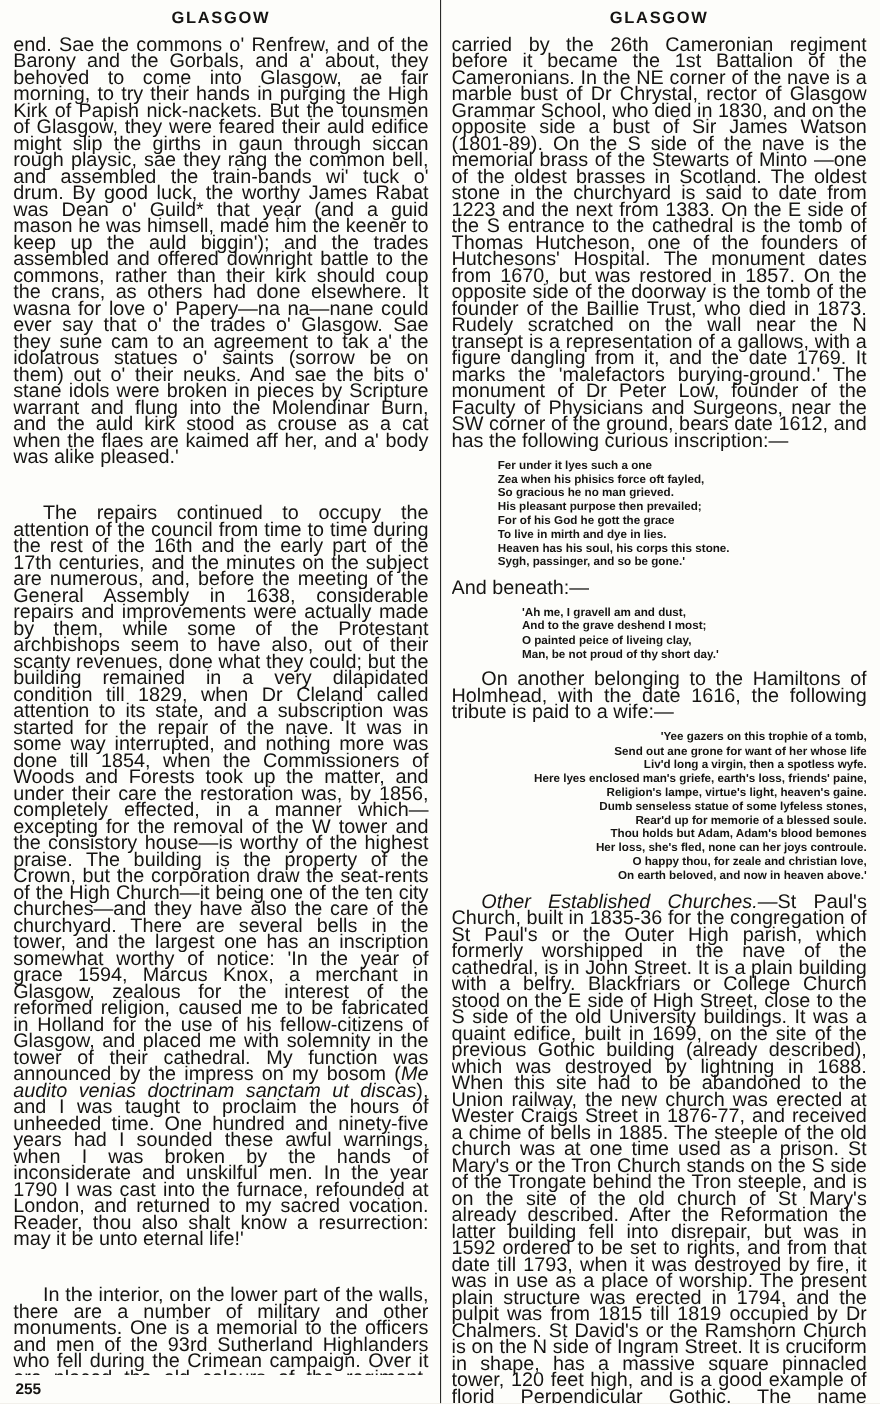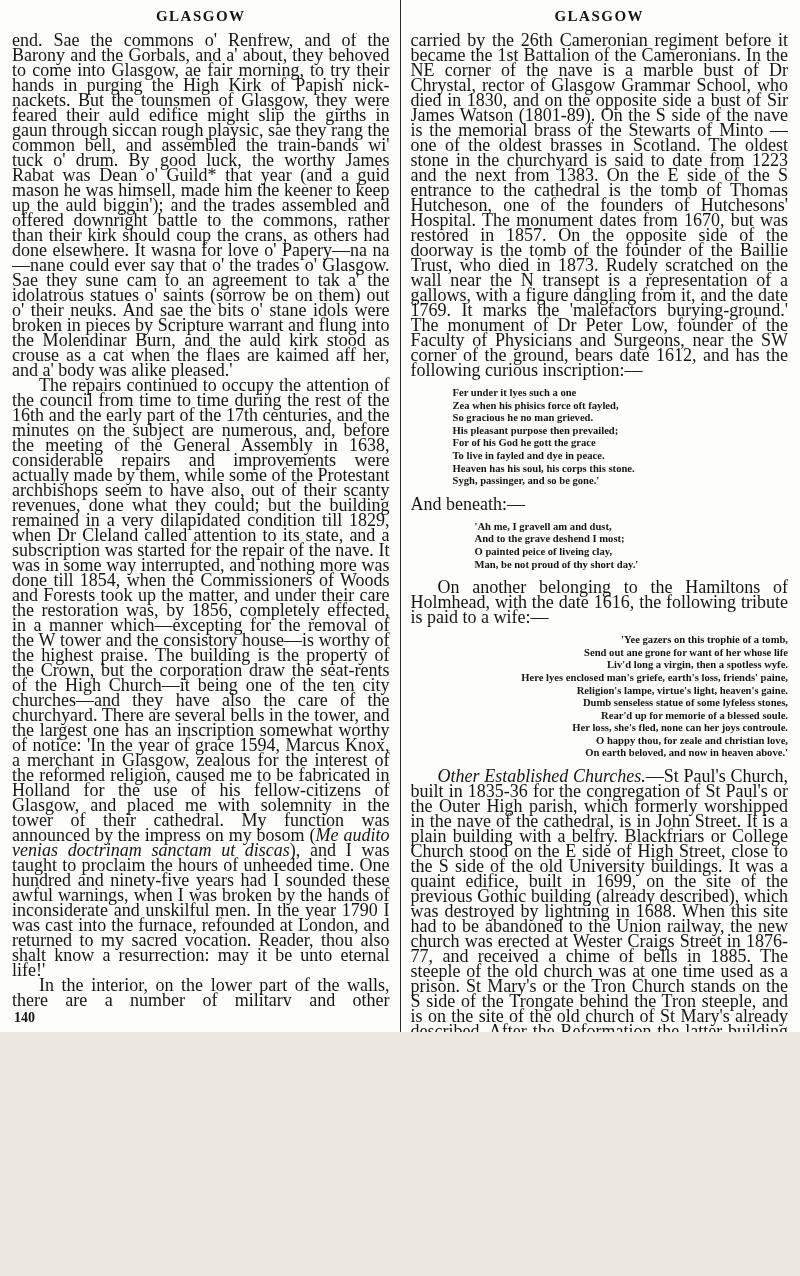--- a/index.html
+++ b/index.html
@@ -3,25 +3,25 @@
 <meta charset="utf-8">
 <style>
   html, body {
     margin: 0;
     padding: 0;
     background: #e9e7e0;
   }
   .page {
     position: relative;
     width: 800px;
-    height: 1032px;
+    height: 1276px;
     margin: 0 auto;
     background: #fdfdfa;
     color: #151412;
-    font-family: Liberation Serif, serif;
+    font-family: Liberation Sans, sans-serif;
     overflow: hidden;
     box-sizing: border-box;
   }
   .columns {
     display: flex;
     width: 100%;
     height: 100%;
     box-sizing: border-box;
     padding: 0 12px;
   }
@@ -51,21 +51,21 @@
   .col-body {
     flex: 1 1 auto;
     overflow: hidden;
   }
   .col-body p {
     margin: 0;
     font-size: 18px;
     line-height: 15px;
     text-align: justify;
   }
-  .col-body p.indent { text-indent: 1.5em; }
+  .col-body p.indent { text-indent: 1.5em; margin-top: 36px; }
   .col-body p.cont   { text-indent: 0; }
   .verse {
     margin: 9px 0 9px 42px;
     font-size: 10.6px;
     line-height: 12.6px;
     font-weight: bold;
   }
   .verse.v2 { margin-left: 64px; }
   .verse.v3 { margin-left: 14px; text-align: right; }
   .gapbefore { margin-top: 9px !important; }
@@ -88,55 +88,56 @@
 <div class="page">
   <div class="columns">
 
     <div class="col left">
       <div class="col-header">GLASGOW</div>
       <div class="col-body">
         <p class="cont">end.  Sae the commons o' Renfrew, and of the Barony and the Gorbals, and a' about, they behoved to come into Glasgow, ae fair morning, to try their hands in purging the High Kirk of Papish nick-nackets.  But the tounsmen of Glasgow, they were feared their auld edifice might slip the girths in gaun through siccan rough playsic, sae they rang the common bell, and assembled the train-bands wi' tuck o' drum.  By good luck, the worthy James Rabat was Dean o' Guild* that year (and a guid mason he was himsell, made him the keener to keep up the auld biggin'); and the trades assembled and offered downright battle to the commons, rather than their kirk should coup the crans, as others had done elsewhere.  It wasna for love o' Papery—na na—nane could ever say that o' the trades o' Glasgow.  Sae they sune cam to an agreement to tak a' the idolatrous statues o' saints (sorrow be on them) out o' their neuks.  And sae the bits o' stane idols were broken in pieces by Scripture warrant and flung into the Molendinar Burn, and the auld kirk stood as crouse as a cat when the flaes are kaimed aff her, and a' body was alike pleased.'</p>
         <p class="indent">The repairs continued to occupy the attention of the council from time to time during the rest of the 16th and the early part of the 17th centuries, and the minutes on the subject are numerous, and, before the meeting of the General Assembly in 1638, considerable repairs and improvements were actually made by them, while some of the Protestant archbishops seem to have also, out of their scanty revenues, done what they could; but the building remained in a very dilapidated condition till 1829, when Dr Cleland called attention to its state, and a subscription was started for the repair of the nave. It was in some way interrupted, and nothing more was done till 1854, when the Commissioners of Woods and Forests took up the matter, and under their care the restoration was, by 1856, completely effected, in a manner which—excepting for the removal of the W tower and the consistory house—is worthy of the highest praise. The building is the property of the Crown, but the corporation draw the seat-rents of the High Church—it being one of the ten city churches—and they have also the care of the churchyard.  There are several bells in the tower, and the largest one has an inscription somewhat worthy of notice: 'In the year of grace 1594, Marcus Knox, a merchant in Glasgow, zealous for the interest of the reformed religion, caused me to be fabricated in Holland for the use of his fellow-citizens of Glasgow, and placed me with solemnity in the tower of their cathedral.  My function was announced by the impress on my bosom (<i>Me audito venias doctrinam sanctam ut discas</i>), and I was taught to proclaim the hours of unheeded time.  One hundred and ninety-five years had I sounded these awful warnings, when I was broken by the hands of inconsiderate and unskilful men.  In the year 1790 I was cast into the furnace, refounded at London, and returned to my sacred vocation.  Reader, thou also shalt know a resurrection: may it be unto eternal life!'</p>
         <p class="indent">In the interior, on the lower part of the walls, there are a number of military and other monuments.  One is a memorial to the officers and men of the 93rd Sutherland Highlanders who fell during the Crimean campaign. Over it are placed the old colours of the regiment, presented to it by the first Duke of Wellington.  Another marble is inscribed to the officers and men of the 71st Highlanders who fell on the NW frontier of India in 1863; and another (with a spirited representation of Tel-el-Kebir) to the officers and men of the 2nd Battalion Highland Light Infantry (74th) who were killed or mortally wounded at the battle of Tel-el-Kebir.  It was erected in 1884, and is surmounted by the old colours of the regiment, including the original 'Assaye' flag—the special honorary colour which this regiment, along with the 78th, is entitled to carry; these having been the only two European regiments employed on the 'glorious occasion' of the battle from which the banner takes its name.  In a case is the last stand of colours</p>
       </div>
-      <div class="page-number">140</div>
+      <div class="page-number">255</div>
     </div>
 
     <div class="divider"></div>
 
     <div class="col right">
       <div class="col-header">GLASGOW</div>
       <div class="col-body">
         <p class="cont">carried by the 26th Cameronian regiment before it became the 1st Battalion of the Cameronians.  In the NE corner of the nave is a marble bust of Dr Chrystal, rector of Glasgow Grammar School, who died in 1830, and on the opposite side a bust of Sir James Watson (1801-89).  On the S side of the nave is the memorial brass of the Stewarts of Minto —one of the oldest brasses in Scotland.  The oldest stone in the churchyard is said to date from 1223 and the next from 1383.  On the E side of the S entrance to the cathedral is the tomb of Thomas Hutcheson, one of the founders of Hutchesons' Hospital.  The monument dates from 1670, but was restored in 1857. On the opposite side of the doorway is the tomb of the founder of the Baillie Trust, who died in 1873.  Rudely scratched on the wall near the N transept is a representation of a gallows, with a figure dangling from it, and the date 1769.  It marks the 'malefactors burying-ground.'  The monument of Dr Peter Low, founder of the Faculty of Physicians and Surgeons, near the SW corner of the ground, bears date 1612, and has the following curious inscription:—</p>
         <div class="verse v1">
             <div>Fer under it lyes such a one</div>
             <div>Zea when his phisics force oft fayled,</div>
             <div>So gracious he no man grieved.</div>
             <div>His pleasant purpose then prevailed;</div>
             <div>For of his God he gott the grace</div>
-            <div>To live in fayled and dye in peace.</div>
+            <div>To live in mirth and dye in lies.</div>
             <div>Heaven has his soul, his corps this stone.</div>
             <div>Sygh, passinger, and so be gone.'</div>
           </div>
         <p class="cont">And beneath:—</p>
         <div class="verse v2">
             <div>'Ah me, I gravell am and dust,</div>
             <div>And to the grave deshend I most;</div>
             <div>O painted peice of liveing clay,</div>
             <div>Man, be not proud of thy short day.'</div>
           </div>
         <p class="indent gapbefore">On another belonging to the Hamiltons of Holmhead, with the date 1616, the following tribute is paid to a wife:—</p>
         <div class="verse v3">
             <div>'Yee gazers on this trophie of a tomb,</div>
             <div>Send out ane grone for want of her whose life</div>
             <div>Liv'd long a virgin, then a spotless wyfe.</div>
             <div>Here lyes enclosed man's griefe, earth's loss, friends' paine,</div>
             <div>Religion's lampe, virtue's light, heaven's gaine.</div>
             <div>Dumb senseless statue of some lyfeless stones,</div>
             <div>Rear'd up for memorie of a blessed soule.</div>
+            <div>Thou holds but Adam, Adam's blood bemones</div>
             <div>Her loss, she's fled, none can her joys controule.</div>
             <div>O happy thou, for zeale and christian love,</div>
             <div>On earth beloved, and now in heaven above.'</div>
           </div>
         <p class="indent gapbefore"><i>Other Established Churches.</i>—St Paul's Church, built in 1835-36 for the congregation of St Paul's or the Outer High parish, which formerly worshipped in the nave of the cathedral, is in John Street.  It is a plain building with a belfry.  Blackfriars or College Church stood on the E side of High Street, close to the S side of the old University buildings.  It was a quaint edifice, built in 1699, on the site of the previous Gothic building (already described), which was destroyed by lightning in 1688.  When this site had to be abandoned to the Union railway, the new church was erected at Wester Craigs Street in 1876-77, and received a chime of bells in 1885.  The steeple of the old church was at one time used as a prison.  St Mary's or the Tron Church stands on the S side of the Trongate behind the Tron steeple, and is on the site of the old church of St Mary's already described.  After the Reformation the latter building fell into disrepair, but was in 1592 ordered to be set to rights, and from that date till 1793, when it was destroyed by fire, it was in use as a place of worship.  The present plain structure was erected in 1794, and the pulpit was from 1815 till 1819 occupied by Dr Chalmers. St David's or the Ramshorn Church is on the N side of Ingram Street.  It is cruciform in shape, has a massive square pinnacled tower, 120 feet high, and is a good example of florid Perpendicular Gothic.  The name Ramshorn is taken from the old name of the lands, and is tradition-</p>
       </div>
     </div>
 
   </div>
 </div>

